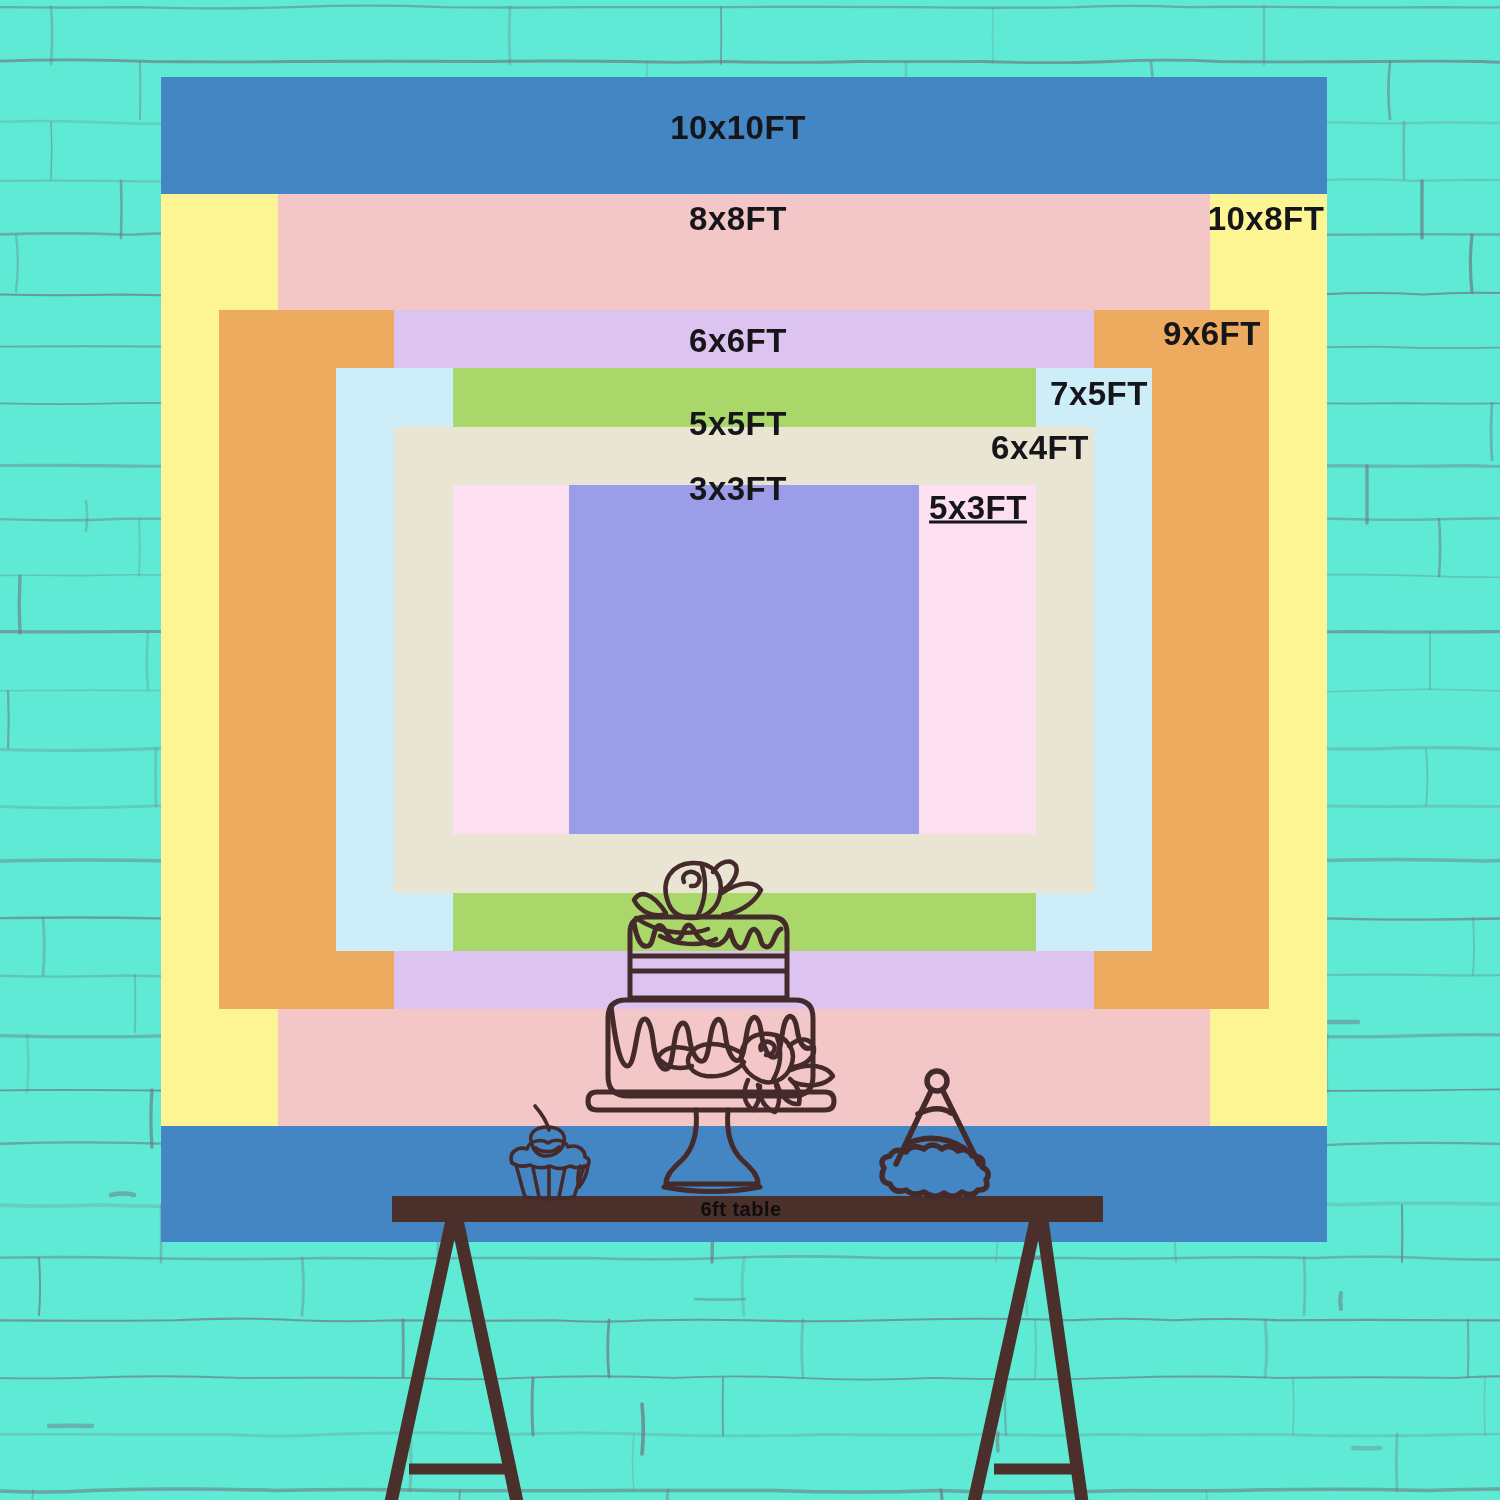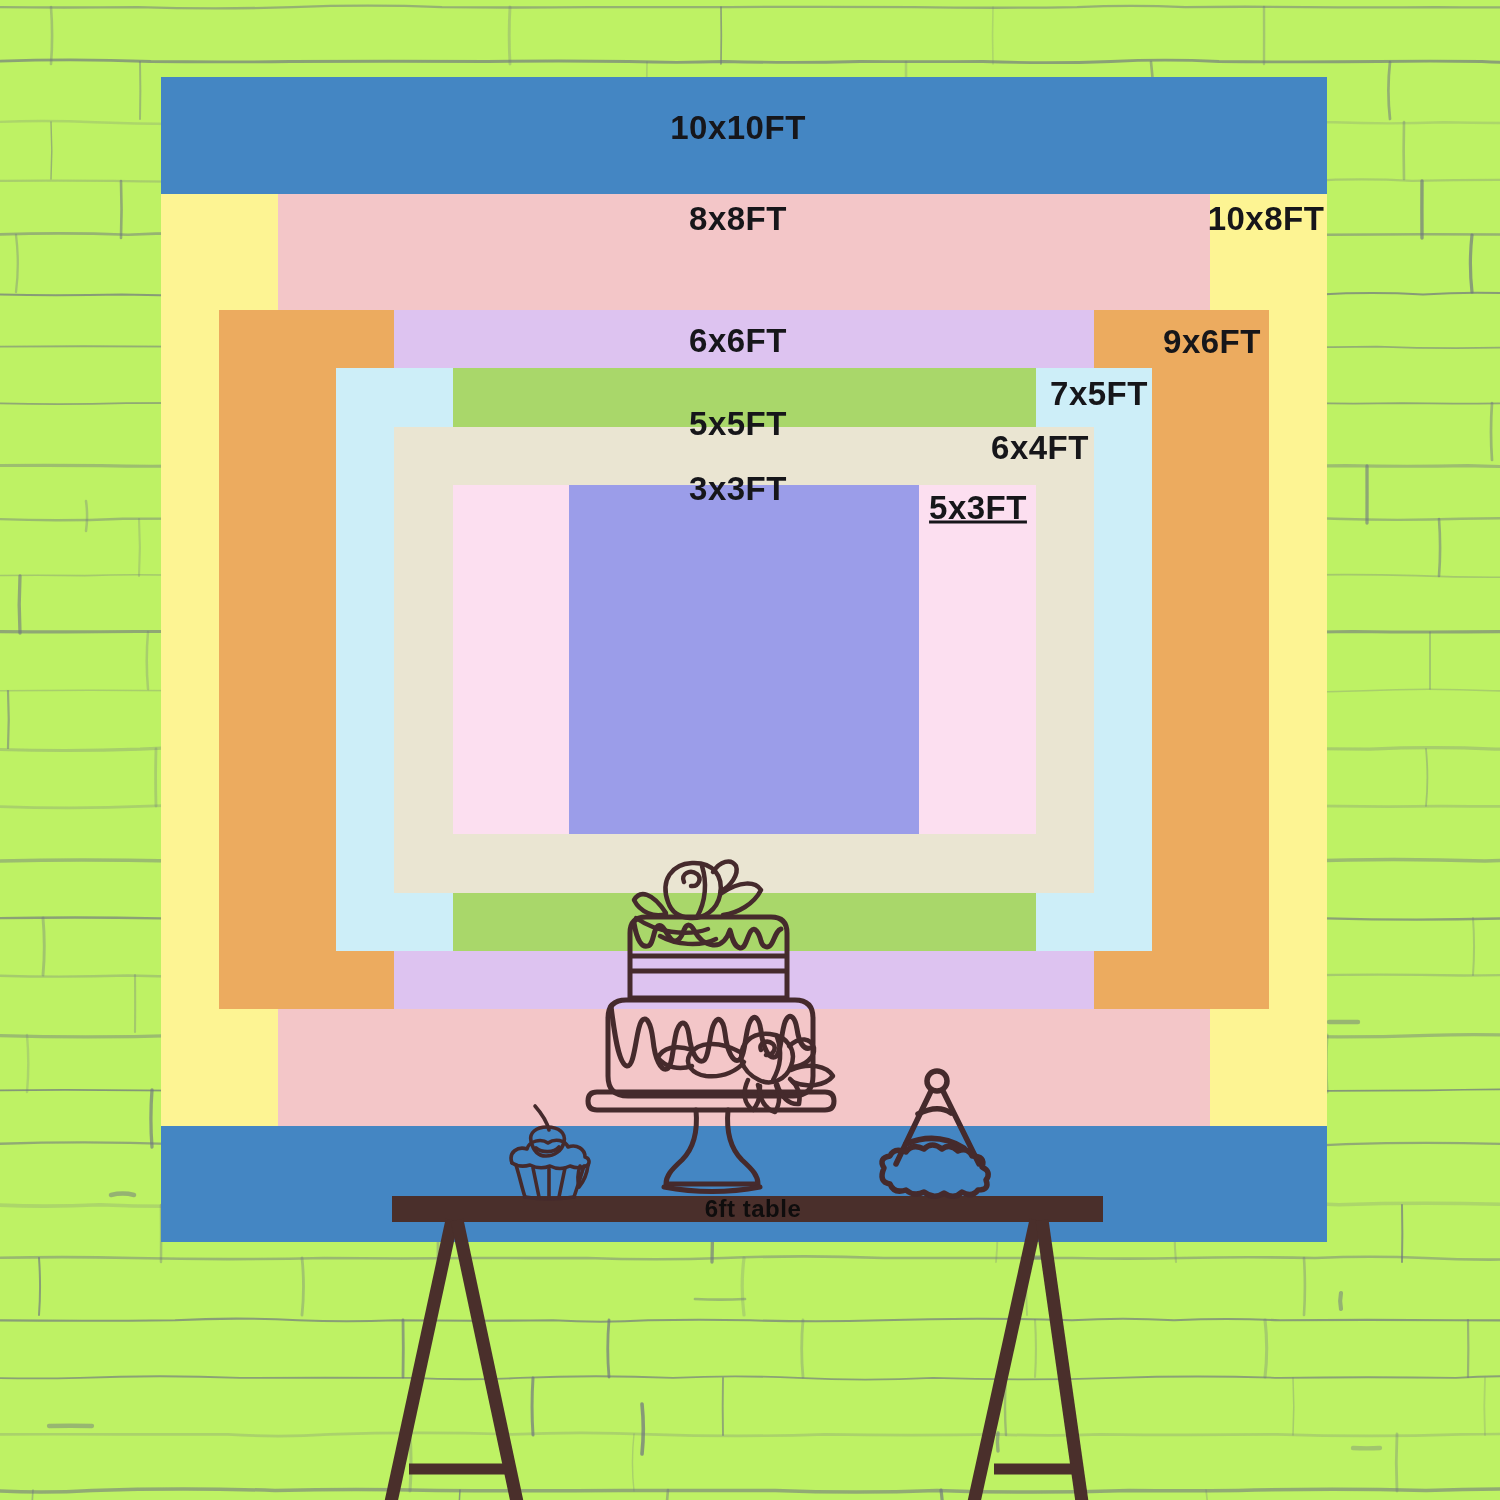--- a/index.html
+++ b/index.html
@@ -14,28 +14,28 @@
   .size-label{
     position:absolute;transform:translate(-50%,-50%);
     font-family:"Liberation Sans",sans-serif;
     font-size:33px;font-weight:600;line-height:1;
     color:#16161a;letter-spacing:.5px;white-space:nowrap;
   }
   #overlay{position:absolute;left:0;top:0;z-index:2;pointer-events:none;}
   #table-label{
     position:absolute;left:741px;top:1209px;transform:translate(-50%,-50%);
     font-family:"Liberation Sans",sans-serif;
-    font-size:24px;font-weight:600;line-height:1;color:#0f0d0d;
-    letter-spacing:.5px;white-space:nowrap;z-index:3;margin-left:12px;
+    font-size:20px;font-weight:600;line-height:1;color:#0f0d0d;
+    letter-spacing:.5px;white-space:nowrap;z-index:3;
   }
 </style>
 </head>
 <body>
 
-<div class="stage" style="background: #bef264;">
+<div class="stage" style="background: #5eead4;">
 
   <svg id="wall" width="1500" height="1500">
       <path d="M-10 7.1 q74 0.8 148 0 q77 2.5 155 0 q75 -2.9 149 0 q74 0.8 148 0 q70 -0.1 140 0 q91 -0.6 183 0 q82 1.3 164 0 q54 -2.3 108 0 q60 -0.7 120 0 q66 0.6 131 0 q52 0.7 104 0" fill="none" stroke="#6e7480" stroke-opacity="0.51" stroke-width="2.3" stroke-linecap="round"></path>
       <path d="M51 7 q2.2 28.5 0 57" fill="none" stroke="#6e7480" stroke-opacity="0.36" stroke-width="2.6" stroke-linecap="round"></path>
       <path d="M510 7 q-1.6 28.5 0 57" fill="none" stroke="#6e7480" stroke-opacity="0.27" stroke-width="2.9" stroke-linecap="round"></path>
       <path d="M721 7 q0.6 28.5 0 57" fill="none" stroke="#6e7480" stroke-opacity="0.62" stroke-width="1.7" stroke-linecap="round"></path>
       <path d="M993 7 q-0.9 28.5 0 57" fill="none" stroke="#6e7480" stroke-opacity="0.21" stroke-width="1.6" stroke-linecap="round"></path>
       <path d="M1264 7 q0.2 28.5 0 57" fill="none" stroke="#6e7480" stroke-opacity="0.34" stroke-width="2.4" stroke-linecap="round"></path>
       <path d="M-10 61.5 q80 -3.2 161 0 q69 0.9 139 0 q99 -0.5 198 0 q71 -1.0 141 0 q48 1.6 95 0 q68 1.8 136 0 q62 0.4 123 0 q64 2.4 128 0 q54 -2.7 108 0 q80 0.9 159 0 q52 -0.9 104 0 q66 3.1 132 0" fill="none" stroke="#6e7480" stroke-opacity="0.65" stroke-width="2.8" stroke-linecap="round"></path>
       <path d="M140 62 q0.7 28.5 0 57" fill="none" stroke="#6e7480" stroke-opacity="0.42" stroke-width="2.0" stroke-linecap="round"></path>
@@ -223,21 +223,21 @@
       <div class="layer" style="left: 58.3px; top: 233px; width: 1049.4px; height: 699px; background: rgb(236, 171, 95);"></div>
       <div class="layer" style="left: 233.2px; top: 233px; width: 699.6px; height: 699px; background: rgb(221, 195, 240);"></div>
       <div class="layer" style="left: 174.9px; top: 291.25px; width: 816.2px; height: 582.5px; background: rgb(205, 238, 248);"></div>
       <div class="layer" style="left: 291.5px; top: 291.25px; width: 583px; height: 582.5px; background: rgb(169, 215, 106);"></div>
       <div class="layer" style="left: 233.2px; top: 349.5px; width: 699.6px; height: 466px; background: rgb(234, 229, 210);"></div>
       <div class="layer" style="left: 291.5px; top: 407.75px; width: 583px; height: 349.5px; background: rgb(252, 223, 240);"></div>
       <div class="layer" style="left: 408.1px; top: 407.75px; width: 349.8px; height: 349.5px; background: rgb(155, 157, 233);"></div>
       <div class="size-label" style="left: 577px; top: 50px; color: rgb(22, 22, 26);">10x10FT</div>
       <div class="size-label" style="left: 1105px; top: 141px; color: rgb(22, 22, 26);">10x8FT</div>
       <div class="size-label" style="left: 577px; top: 141px; color: rgb(22, 22, 26);">8x8FT</div>
-      <div class="size-label" style="left: 1051px; top: 264px; color: rgb(22, 22, 26);">9x6FT</div>
+      <div class="size-label" style="left: 1051px; top: 256px; color: rgb(22, 22, 26);">9x6FT</div>
       <div class="size-label" style="left: 577px; top: 263px; color: rgb(22, 22, 26);">6x6FT</div>
       <div class="size-label" style="left: 938px; top: 316px; color: rgb(22, 22, 26); text-align: right;">7x5FT</div>
       <div class="size-label" style="left: 577px; top: 316px; color: rgb(22, 22, 26); margin-top: 30px;">5x5FT</div>
       <div class="size-label" style="left: 879px; top: 370px; color: rgb(22, 22, 26);">6x4FT</div>
       <div class="size-label" style="left: 817px; top: 430px; color: rgb(22, 22, 26); text-decoration: underline;">5x3FT</div>
       <div class="size-label" style="left: 577px; top: 411px; color: rgb(22, 22, 26);">3x3FT</div>
     </div>
 
   <svg id="overlay" width="1500" height="1500" viewBox="0 0 1500 1500">
 

